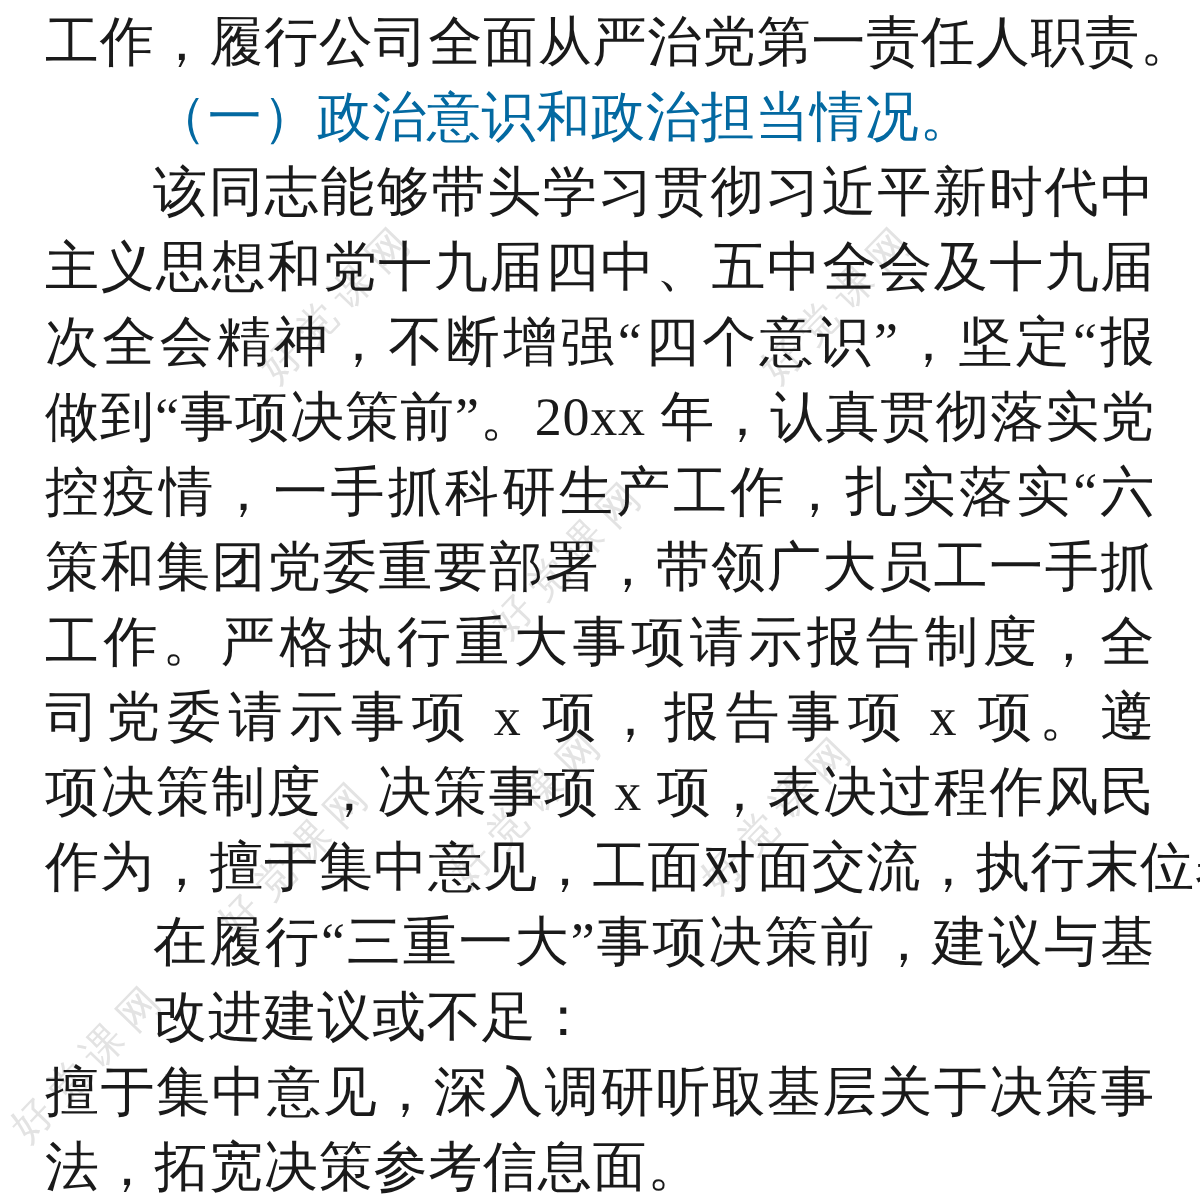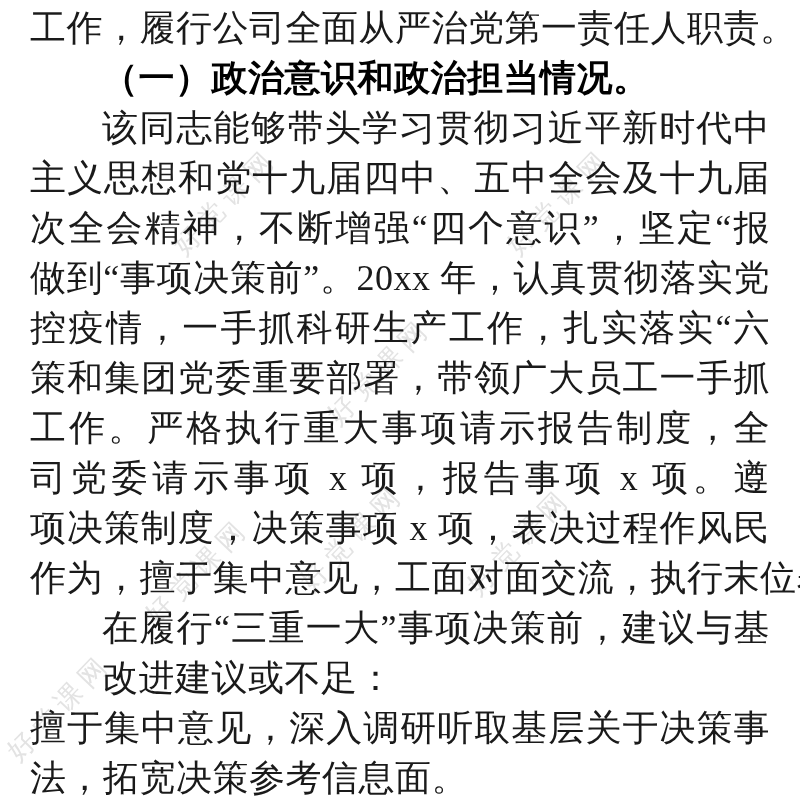--- a/index.html
+++ b/index.html
@@ -49,22 +49,22 @@
     white-space: normal;
     text-align: justify;
     text-align-last: justify;
     overflow: hidden;
     font-family: Liberation Serif, serif;
   }
   .line.indent {
     text-indent: 2em;
   }
   .line.h {
-    font-weight: bold;
-    color: #000000;
+    font-weight: normal;
+    color: #0369a1;
   }
 </style>
 </head>
 <body>
 
 <div class="page">
 
   <div class="watermark-layer">
     <span class="wm" style="left:178px; top:232px;">好党课网</span>
     <span class="wm" style="left:512px; top:232px;">好党课网</span>

